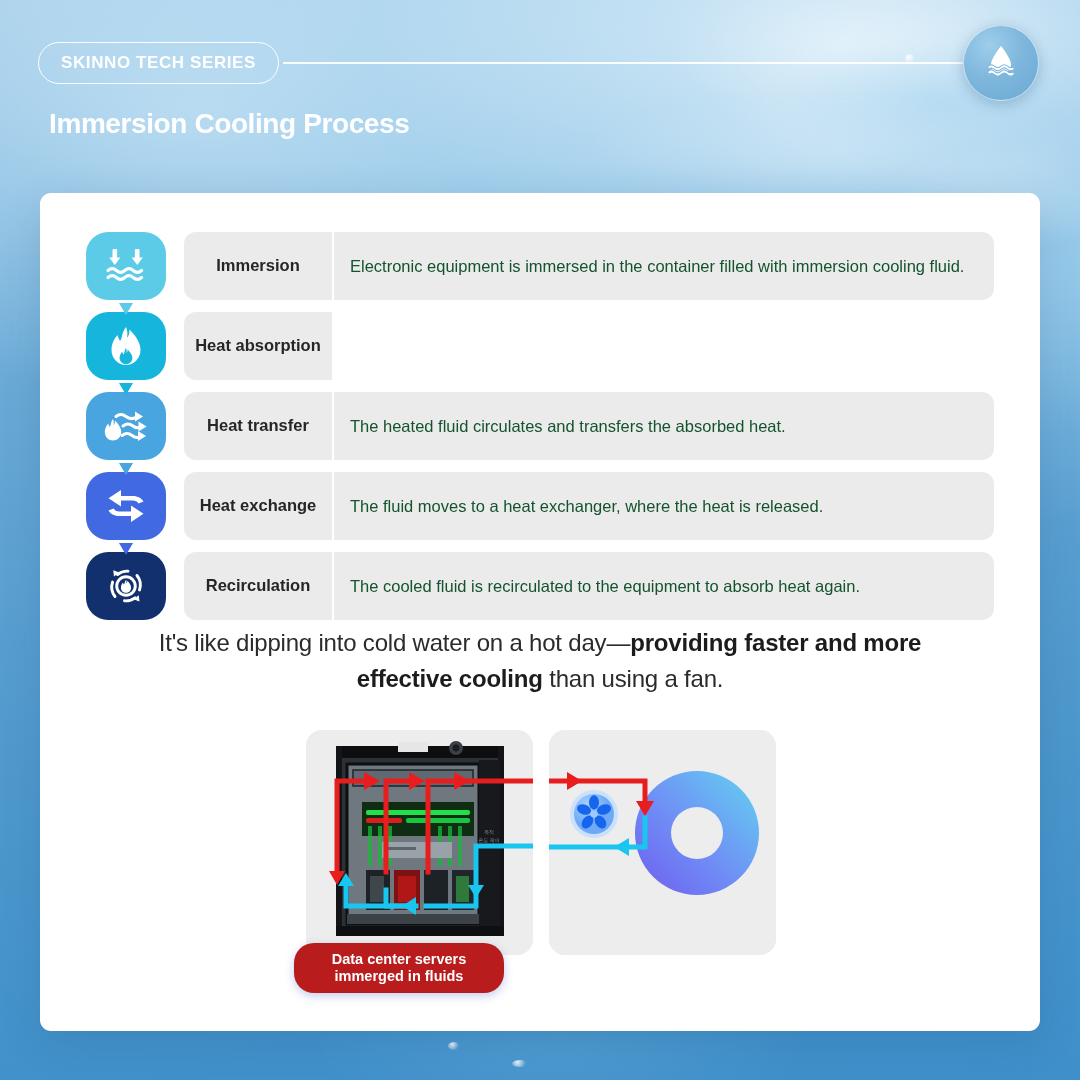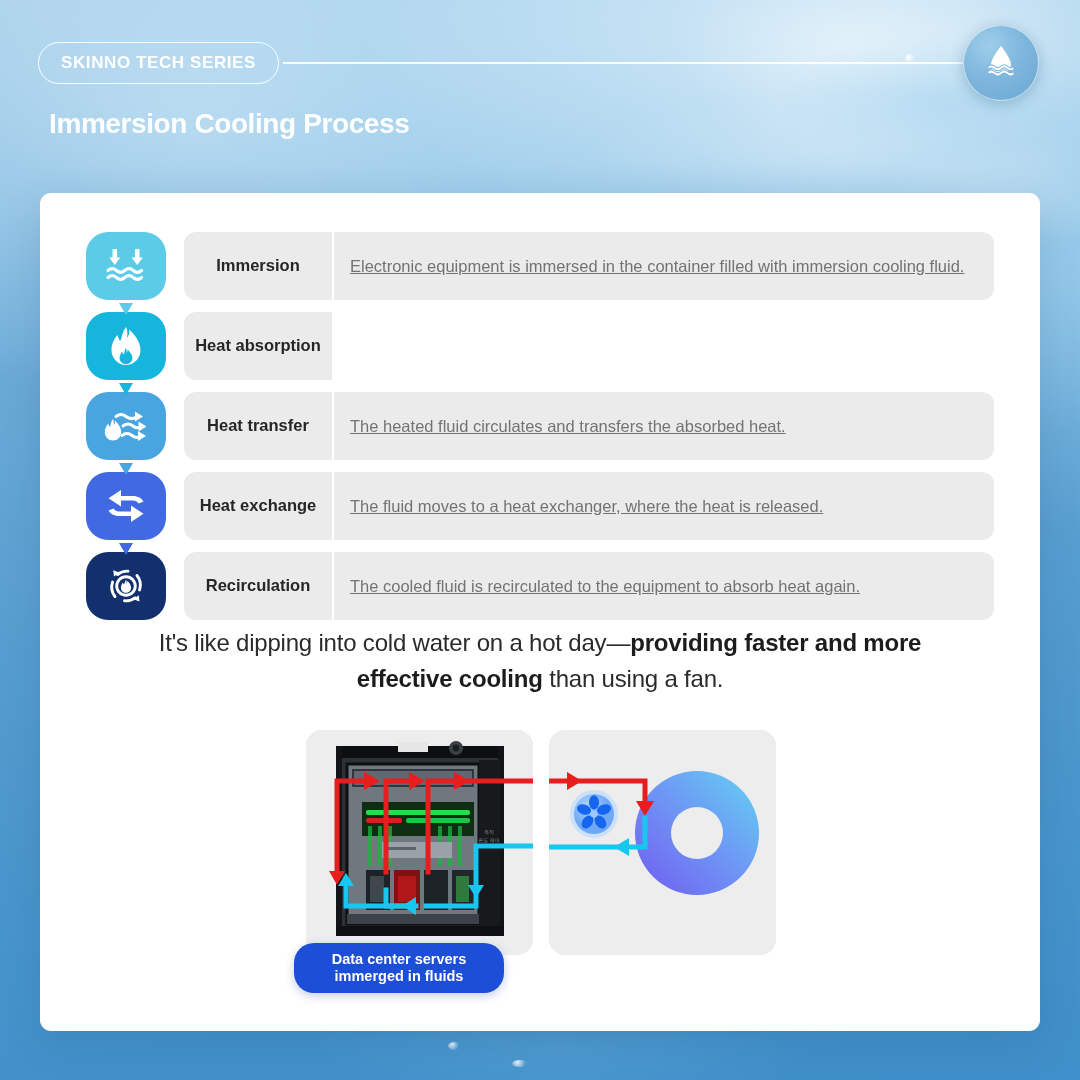--- a/index.html
+++ b/index.html
@@ -97,21 +97,21 @@
     background:#ebebeb; border-radius:12px 0 0 12px;
     display:flex; align-items:center; justify-content:center; text-align:center;
     color:#262626; font-size:16.5px; font-weight:700; line-height:1.2;
     flex:0 0 148px;
   }
   .step-desc {
     margin-left:2px; flex:1 1 auto; height:100%;
     background:#ebebeb; border-radius:0 12px 12px 0;
     display:flex; align-items:center;
     padding:0 16px;
-    color:#737373; font-size:16.5px; line-height:1.38;text-decoration:underline;
+    color:#14532d; font-size:16.5px; line-height:1.38;
   }
 
   
   .summary {
     position:absolute; left:80px; top:432px; width:840px;
     text-align:center; color:#2b2b2b;
     font-size:24px; line-height:1.5; letter-spacing:-.2px;
   }
   .summary b { font-weight:700; color:#1c1c1c; }
 
@@ -120,21 +120,21 @@
   .fig-row { display:flex; gap:16px; }
   .fig {
     width:227px; height:225px; border-radius:16px;
     background:#ededed; position:relative; overflow:hidden;
   }
   .fig svg { position:absolute; inset:0; }
 
   .caps { position:relative; height:48px; margin-top:-12px; }
   .cap {
     position:absolute; top:0;
-    background:#1d4ed8; border-radius:20px;
+    background:#b91c1c; border-radius:20px;
     color:#fff; font-size:14.5px; font-weight:700; line-height:1.18;
     text-align:center; padding:8px 18px;
     box-shadow:0 3px 10px rgba(40,80,190,.28);
   }
   .cap-a { left:-12px; width:210px; }
   .cap-b { left:262px; padding:11px 18px; }
 </style>
 </head>
 <body>
 

